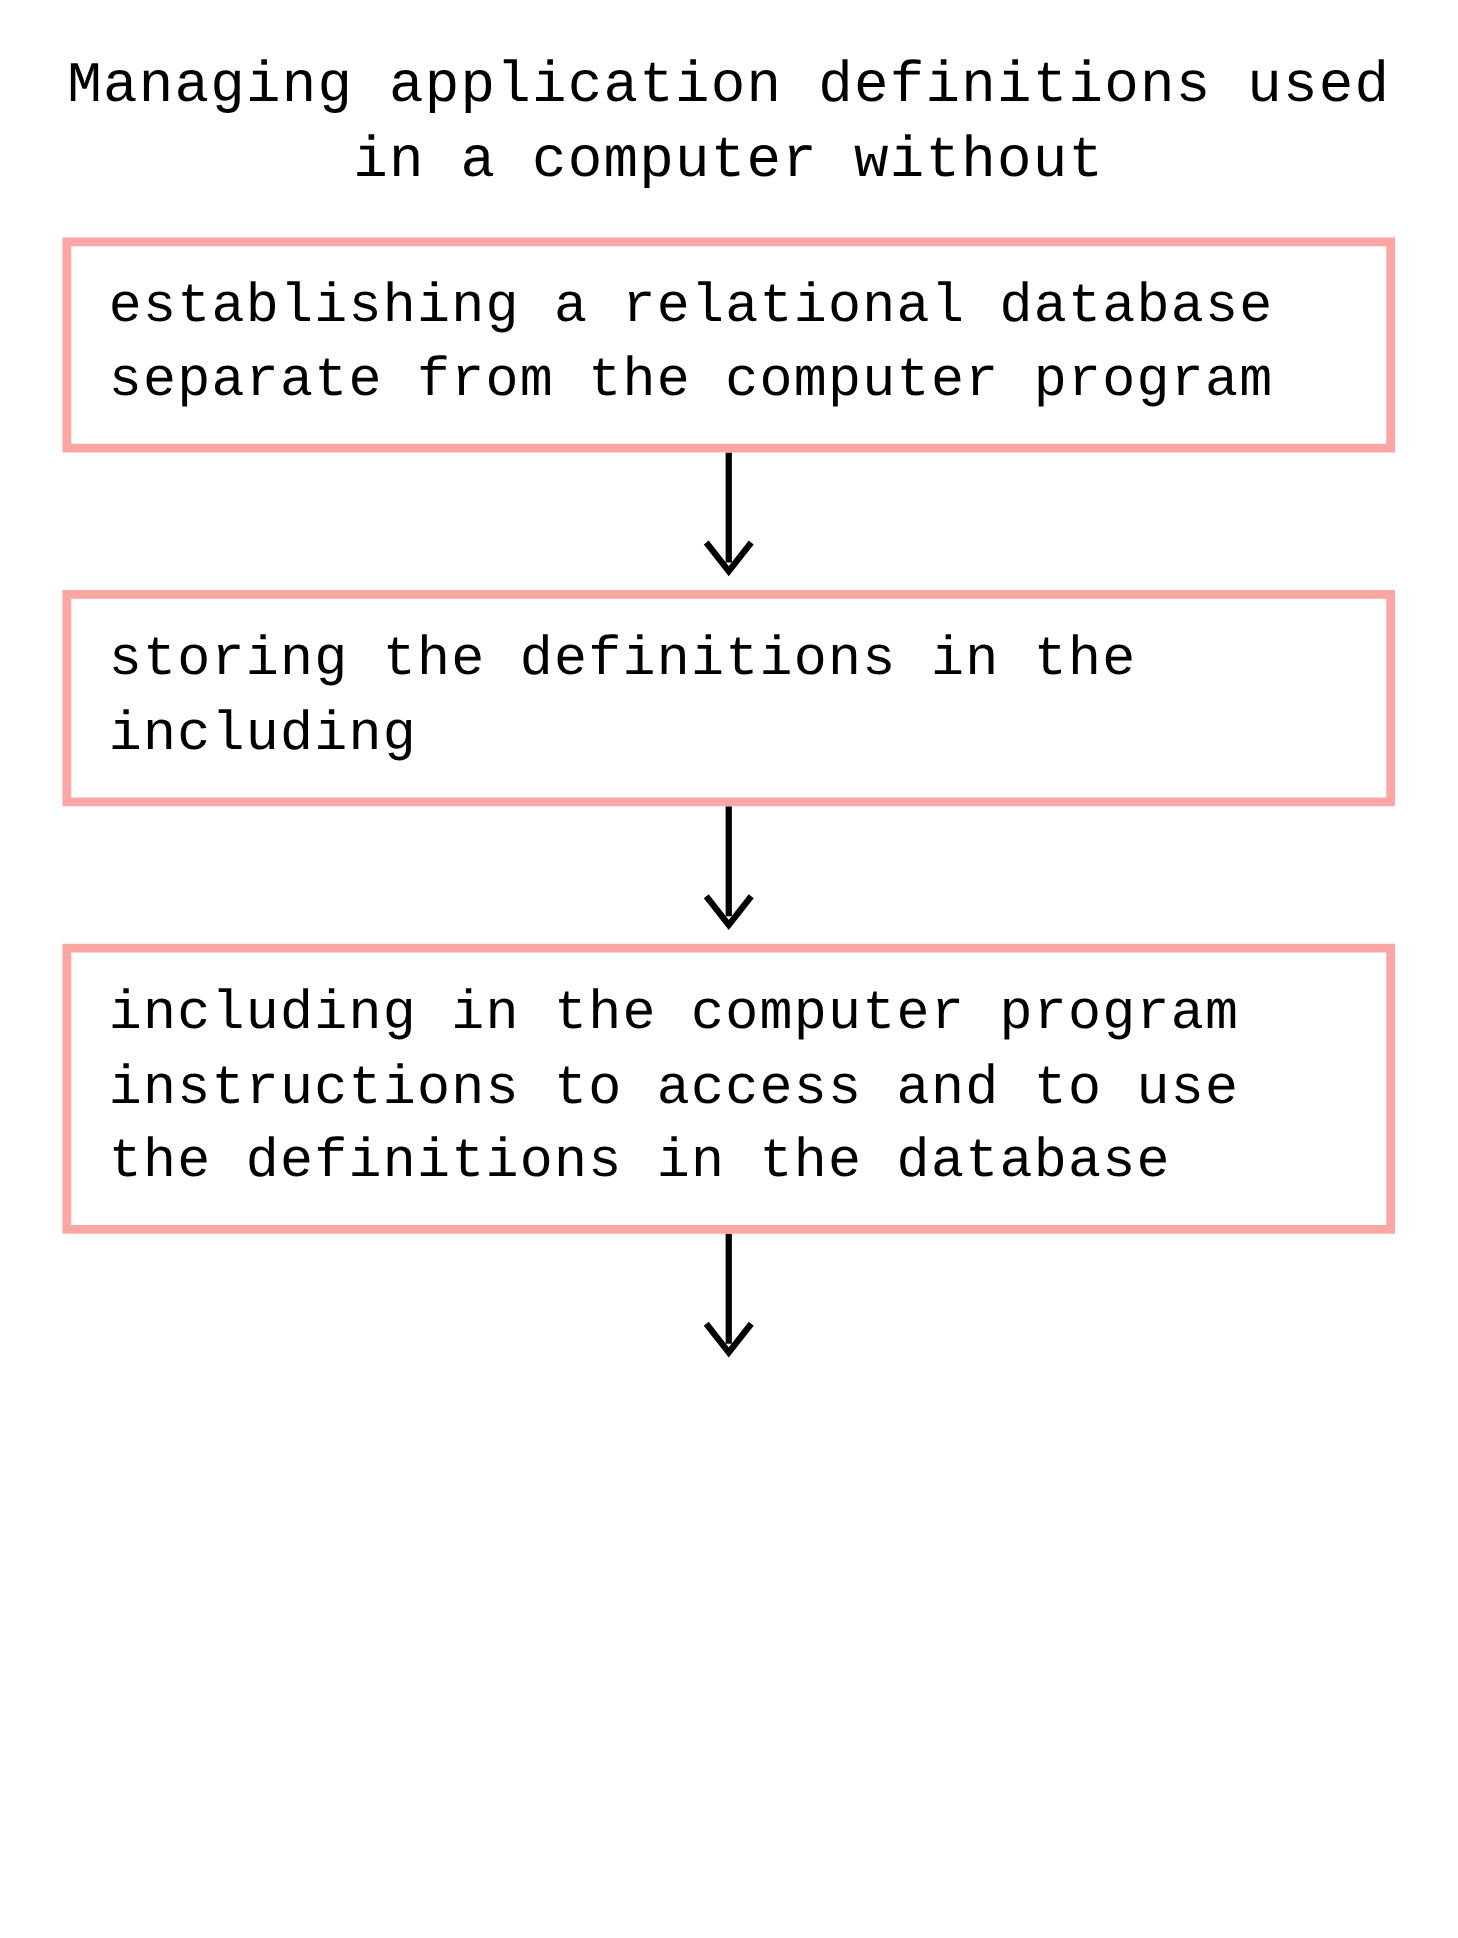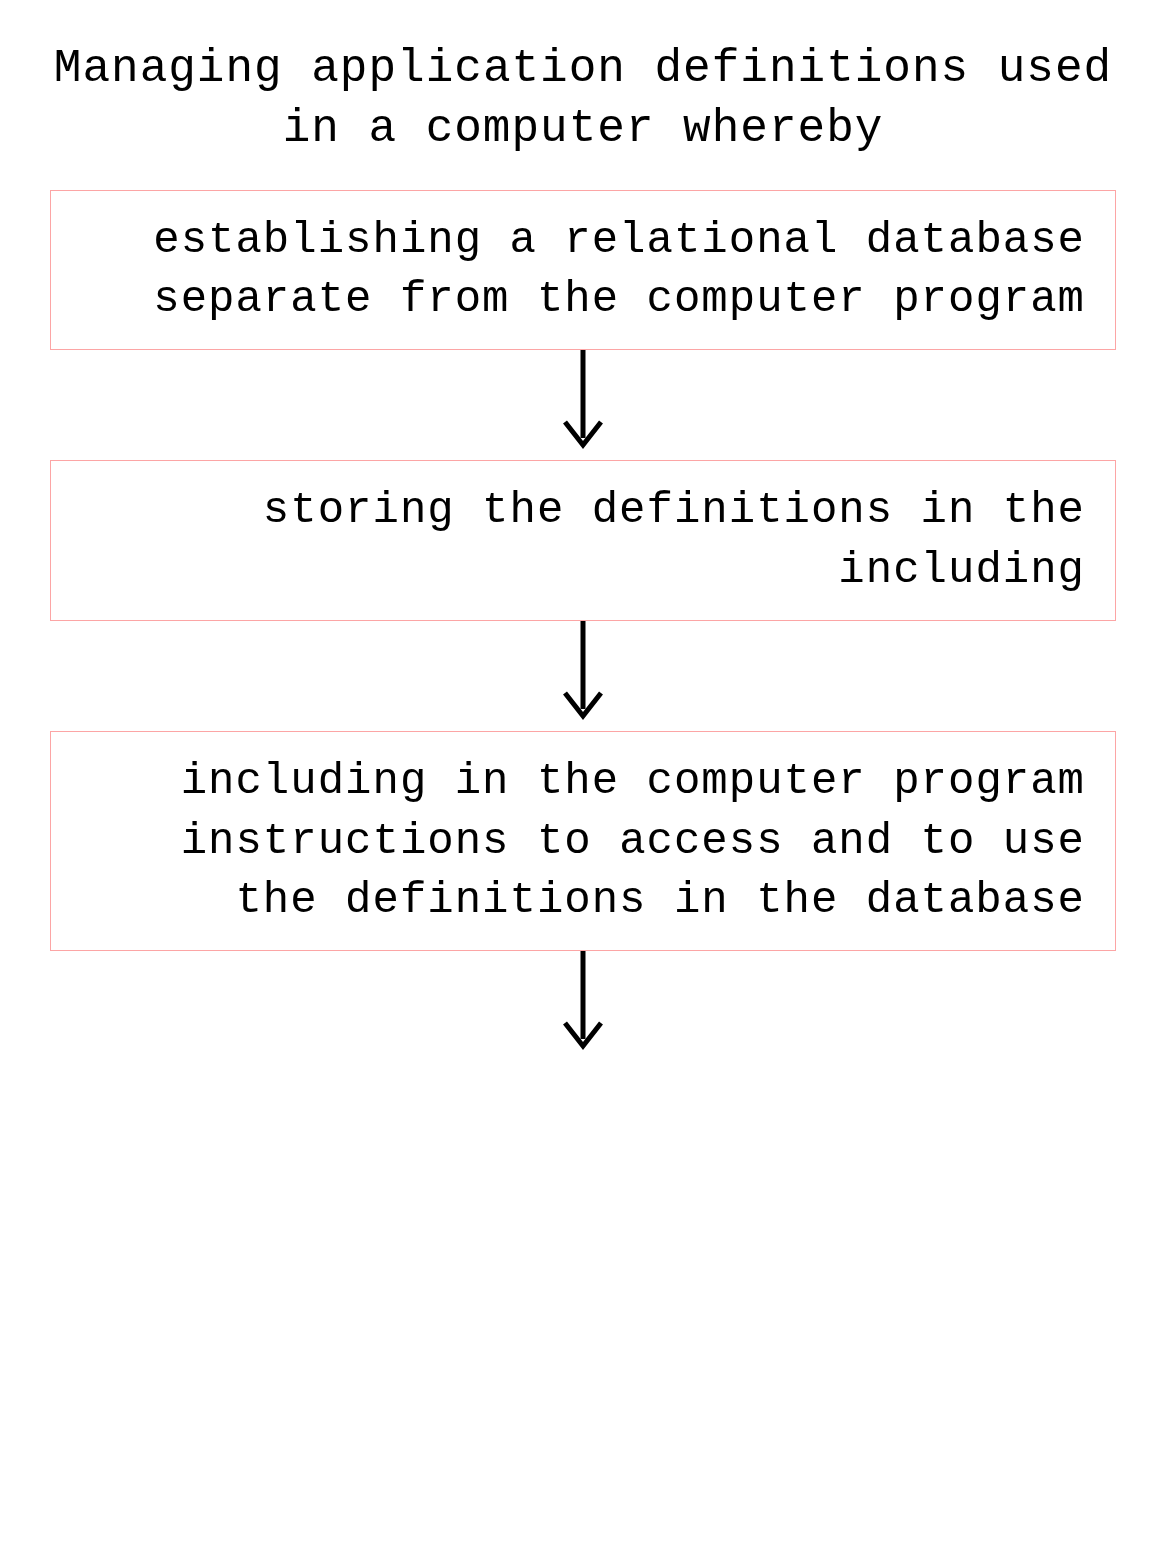--- a/index.html
+++ b/index.html
@@ -23,23 +23,23 @@
     }
     .title {
       font-size: 46px;
       text-align: center;
       line-height: 1.3;
       margin-bottom: 30px;
       font-weight: normal;
       letter-spacing: 1px;
     }
     .box {
-      border: 1px solid #fca5a5;
+      border: 7px solid #fca5a5;
       padding: 20px 30px;
-      text-align: right;
+      text-align: left;
       font-size: 44px;
       line-height: 1.35;
       width: 100%;
       font-weight: normal;
       letter-spacing: 1px;
     }
     .arrow-wrap {
       display: flex;
       justify-content: center;
       height: 110px;
@@ -47,21 +47,21 @@
     }
     .arrow-svg {
       width: 60px;
       height: 110px;
     }
   </style>
 </head>
 <body>
 
 <div class="container">
-  <div class="title">Managing application definitions used in a computer whereby</div>
+  <div class="title">Managing application definitions used in a computer without</div>
 
   <div class="box">establishing a relational database separate from the computer program</div>
 
   <div class="arrow-wrap">
     <svg class="arrow-svg" viewBox="0 0 60 110">
       <line x1="30" y1="0" x2="30" y2="88" stroke="#000" stroke-width="5"></line>
       <polyline points="12,72 30,95 48,72" fill="none" stroke="#000" stroke-width="5"></polyline>
     </svg>
   </div>
 

